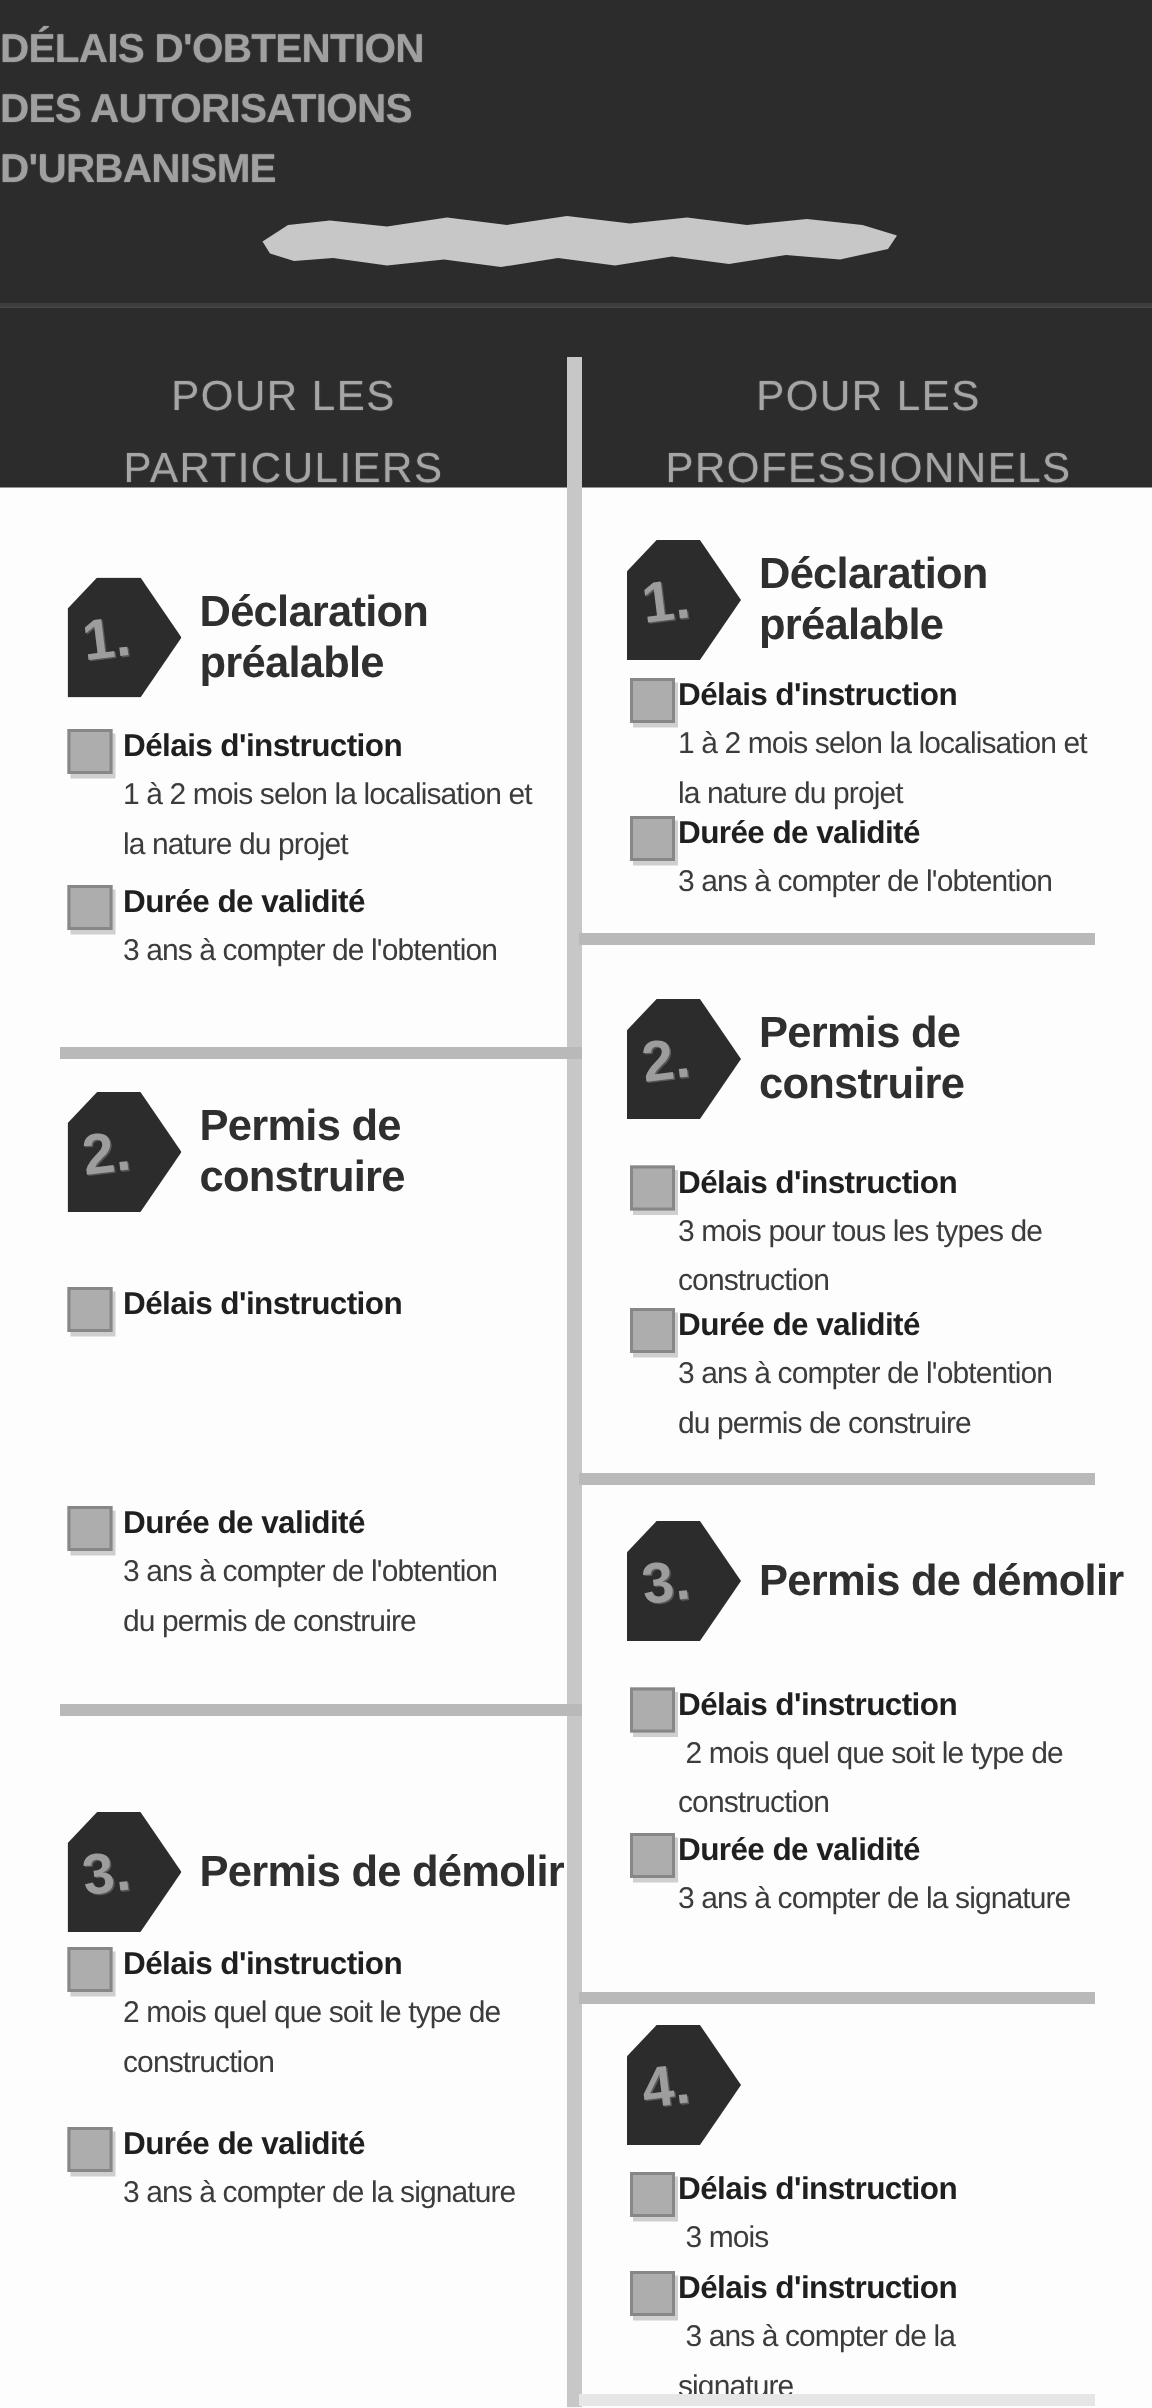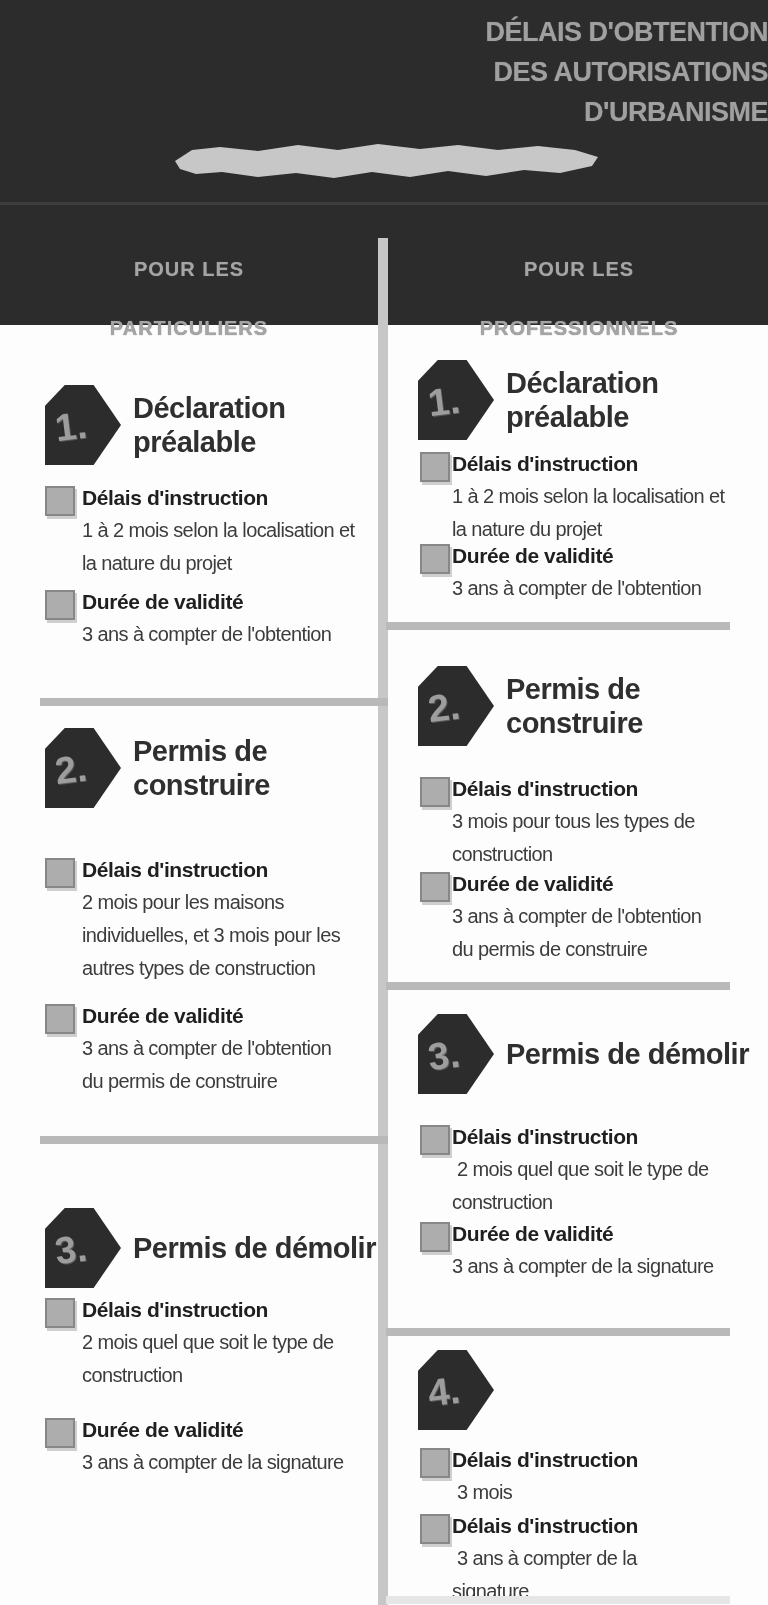--- a/index.html
+++ b/index.html
@@ -6,33 +6,33 @@
   .page{
     position:relative;width:768px;height:1605px;margin:0 auto;
     background:#fdfdfd;overflow:hidden;
     font-family:"Liberation Sans","DejaVu Sans",sans-serif;
   }
   .abs{position:absolute;}
 
   
   .top-header{left:0;top:0;width:768px;height:205px;background:#2c2c2c;}
   .main-title{
-    left:0;top:12px;width:768px;text-align:right;
+    left:0;top:12px;width:768px;text-align:left;
     font-size:27px;font-weight:bold;letter-spacing:-0.5px;
     line-height:40px;color:#a0a0a0;white-space:pre-line;
     text-shadow:0 0 1px #6b6b6b;
   }
   .brush-svg{left:0;top:0;width:768px;height:205px;}
   .seam{left:0;top:202px;width:768px;height:3px;background:#3d3d3d;}
 
   
   .col-band{left:0;top:205px;width:768px;height:120px;background:#2c2c2c;}
   .col-head{
-    top:240px;font-size:20px;font-weight:bold;letter-spacing:1px;
-    line-height:59px;color:#a5a5a5;text-align:center;white-space:pre-line;
+    top:240px;font-size:28px;font-weight:normal;letter-spacing:1px;
+    line-height:48px;color:#a5a5a5;text-align:center;white-space:pre-line;
     text-shadow:0 0 1px #6b6b6b;
   }
   .col-head.left{left:0;width:378px;}
   .col-head.right{left:390px;width:378px;}
 
   
   .v-divider{left:378px;top:238px;width:10px;height:1367px;background:#c7c7c7;}
   .h-divider{height:8px;background:#b9b9b9;}
   .h-divider.faint{background:#e6e6e6;}
 
@@ -116,23 +116,20 @@
   <div class="abs sec-head" style="left:45px;top:728px;">
     <div class="badge">
       <span class="badge-num">2.</span>
     </div>
     <h3 class="sec-title">Permis de
 construire</h3>
   </div>
   <div class="abs item" style="left:45px;top:856px;width:333px;">
     <span class="bullet"></span>
     <div class="item-label">Délais d'instruction</div>
-    <div class="item-text">2 mois pour les maisons
-individuelles, et 3 mois pour les
-autres types de construction</div>
   </div>
   <div class="abs item" style="left:45px;top:1002px;width:333px;">
     <span class="bullet"></span>
     <div class="item-label">Durée de validité</div>
     <div class="item-text">3 ans à compter de l'obtention
 du permis de construire</div>
   </div>
   <div class="abs h-divider" style="left:40px;top:1136px;width:348px;"></div>
 
   <div class="abs sec-head" style="left:45px;top:1208px;">

